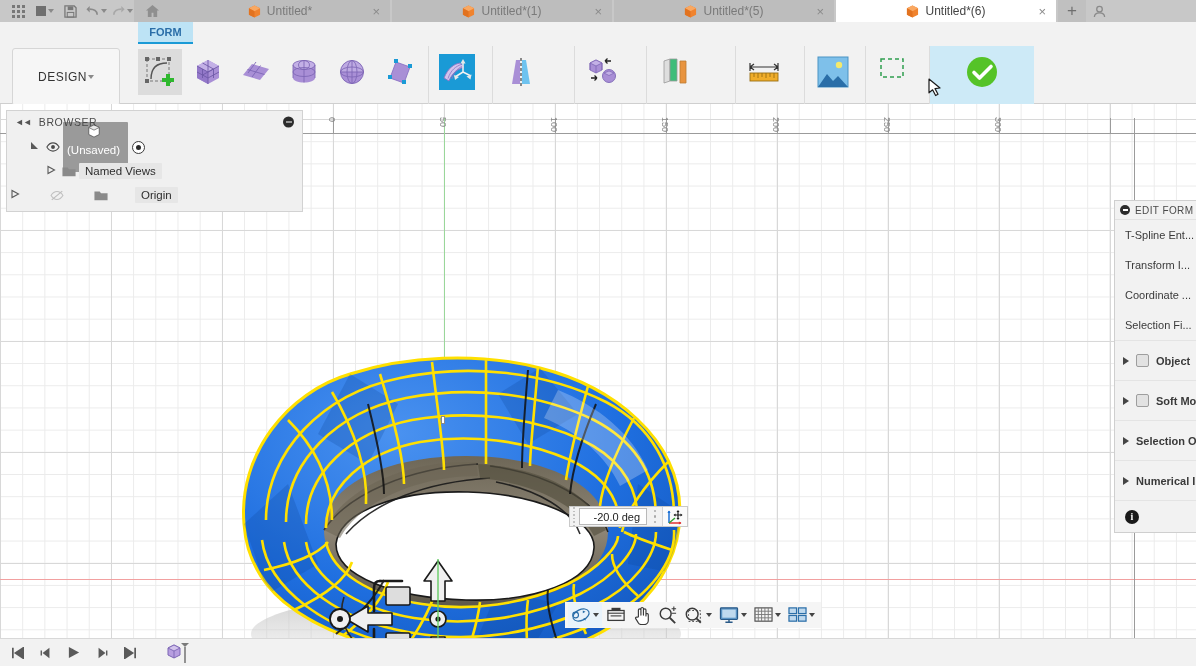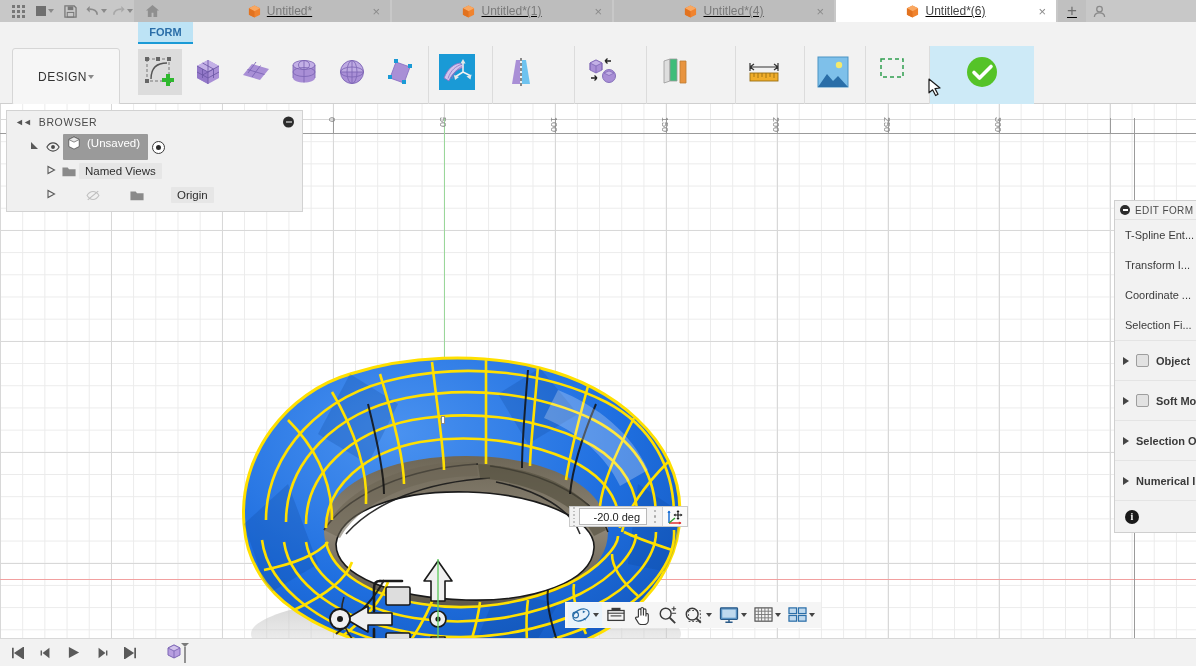--- a/index.html
+++ b/index.html
@@ -22,21 +22,21 @@
     width: 24px; height: 20px; display: flex; align-items: center; justify-content: center;
     color: #757575;
   }
   .tb-btn svg { display:block; }
   .caret { width: 0; height: 0; border-left: 3.5px solid transparent; border-right: 3.5px solid transparent;
            border-top: 4px solid #8a8a8a; margin-left: 1px; }
   .tb-home {
     width: 36px; height: 22px; background: #bdbdbd;
     display: flex; align-items: center; justify-content: center;
   }
-  .tabs { display: flex; align-items: flex-start; height: 22px; flex: 1; text-decoration: underline; }
+  .tabs { display: flex; align-items: flex-start; height: 22px; flex: 1; }
   .tab {
     width: 220px; height: 22px; background: #bdbdbd;
     display: flex; align-items: center; justify-content: center;
     position: relative; margin-right: 2px; color: #7a7a7a; font-size: 12px;
   }
   .tab.active { background: #ffffff; color: #444; }
   .tab .cube { width: 13px; height: 13px; margin-right: 6px; }
   .tab .xclose {
     position: absolute; right: 10px; top: 50%; transform: translateY(-50%);
     font-size: 13px; color: #8a8a8a; line-height: 1;
@@ -91,21 +91,21 @@
     width: 11px; height: 11px; border-radius: 50%; background: #2b2b2b;
     display:flex; align-items:center; justify-content:center;
   }
   .minus-circle::after { content:""; width:6px; height:1.6px; background:#fff; }
   .tree { background: transparent; padding: 2px 0 4px 0; }
   .trow { height: 24px; display: flex; align-items: center; font-size: 11.5px; color: #2e2e2e; }
   .trow .arrow { width: 16px; text-align: center; color: #6a6a6a; font-size: 9px; }
   .trow .eye { width: 20px; display:flex; align-items:center; justify-content:center; }
   .trow .ficon { width: 20px; display:flex; align-items:center; justify-content:center; }
   .trow .lbl { background: #e6e6e6; padding: 2px 6px; border-radius: 1px; }
-  .trow.root .lbl { background: #9a9a9a; color: #ffffff; font-weight: normal; padding: 2px 8px 10px 4px;}
+  .trow.root .lbl { background: #9a9a9a; color: #ffffff; font-weight: normal; padding: 2px 8px 16px 4px; flex-direction: column;}
   .radio-dot { width: 13px; height:13px; border-radius:50%; border: 1.6px solid #3a3a3a; margin-left: 4px;
                display:flex; align-items:center; justify-content:center; background:#fff;}
   .radio-dot::after { content:""; width:5px;height:5px;border-radius:50%; background:#2b2b2b; }
 
   
   .viewport {
     position: absolute; left: 0; top: 104px; width: 1196px; height: 534px;
     background: #ffffff; overflow: hidden;
   }
   .grid-minor, .grid-major { position:absolute; left:0; top:0; width:100%; height:100%; }
@@ -292,21 +292,21 @@
         </svg>
         <span>Untitled*(1)</span>
         <span class="xclose">×</span>
       </div>
       <div class="tab">
         <svg class="cube" viewBox="0 0 14 14">
           <path d="M7 0.5L13 3.6v6.8L7 13.5 1 10.4V3.6z" fill="#f0832e"></path>
           <path d="M7 0.5L13 3.6 7 6.8 1 3.6z" fill="#f9a862"></path>
           <path d="M7 6.8v6.7L1 10.4V3.6z" fill="#e27320"></path>
         </svg>
-        <span>Untitled*(4)</span>
+        <span>Untitled*(5)</span>
         <span class="xclose">×</span>
       </div>
       <div class="tab active">
         <svg class="cube" viewBox="0 0 14 14">
           <path d="M7 0.5L13 3.6v6.8L7 13.5 1 10.4V3.6z" fill="#f0832e"></path>
           <path d="M7 0.5L13 3.6 7 6.8 1 3.6z" fill="#f9a862"></path>
           <path d="M7 6.8v6.7L1 10.4V3.6z" fill="#e27320"></path>
         </svg>
         <span>Untitled*(6)</span>
         <span class="xclose">×</span>
@@ -817,21 +817,21 @@
             </svg>
         </span>
         <span class="ficon">
           <svg width="14" height="12" viewBox="0 0 16 13">
               <path d="M0.5 2.5h6l1.5 2h7.5v8H0.5z" fill="#8a8a8a"></path>
             </svg>
         </span>
         <span class="lbl">Named Views</span>
       </div>
 
-      <div class="trow" style="padding-left:36px;gap:24px;">
+      <div class="trow" style="gap:24px;">
         <span class="arrow">
           <svg width="10" height="10" viewBox="0 0 10 10">
               <path d="M2 8.5V1.5l6.5 3.5z" fill="none" stroke="#5a5a5a" stroke-width="1.1"></path>
             </svg>
         </span>
         <span class="eye">
           <svg width="14" height="11" viewBox="0 0 16 12">
               <path d="M8 1.5C4 1.5 1.2 6 1.2 6S4 10.5 8 10.5 14.8 6 14.8 6 12 1.5 8 1.5z" fill="none" stroke="#c0c0c0" stroke-width="1.2"></path>
               <path d="M2 11L14 1" stroke="#bdbdbd" stroke-width="1.3"></path>
             </svg>

